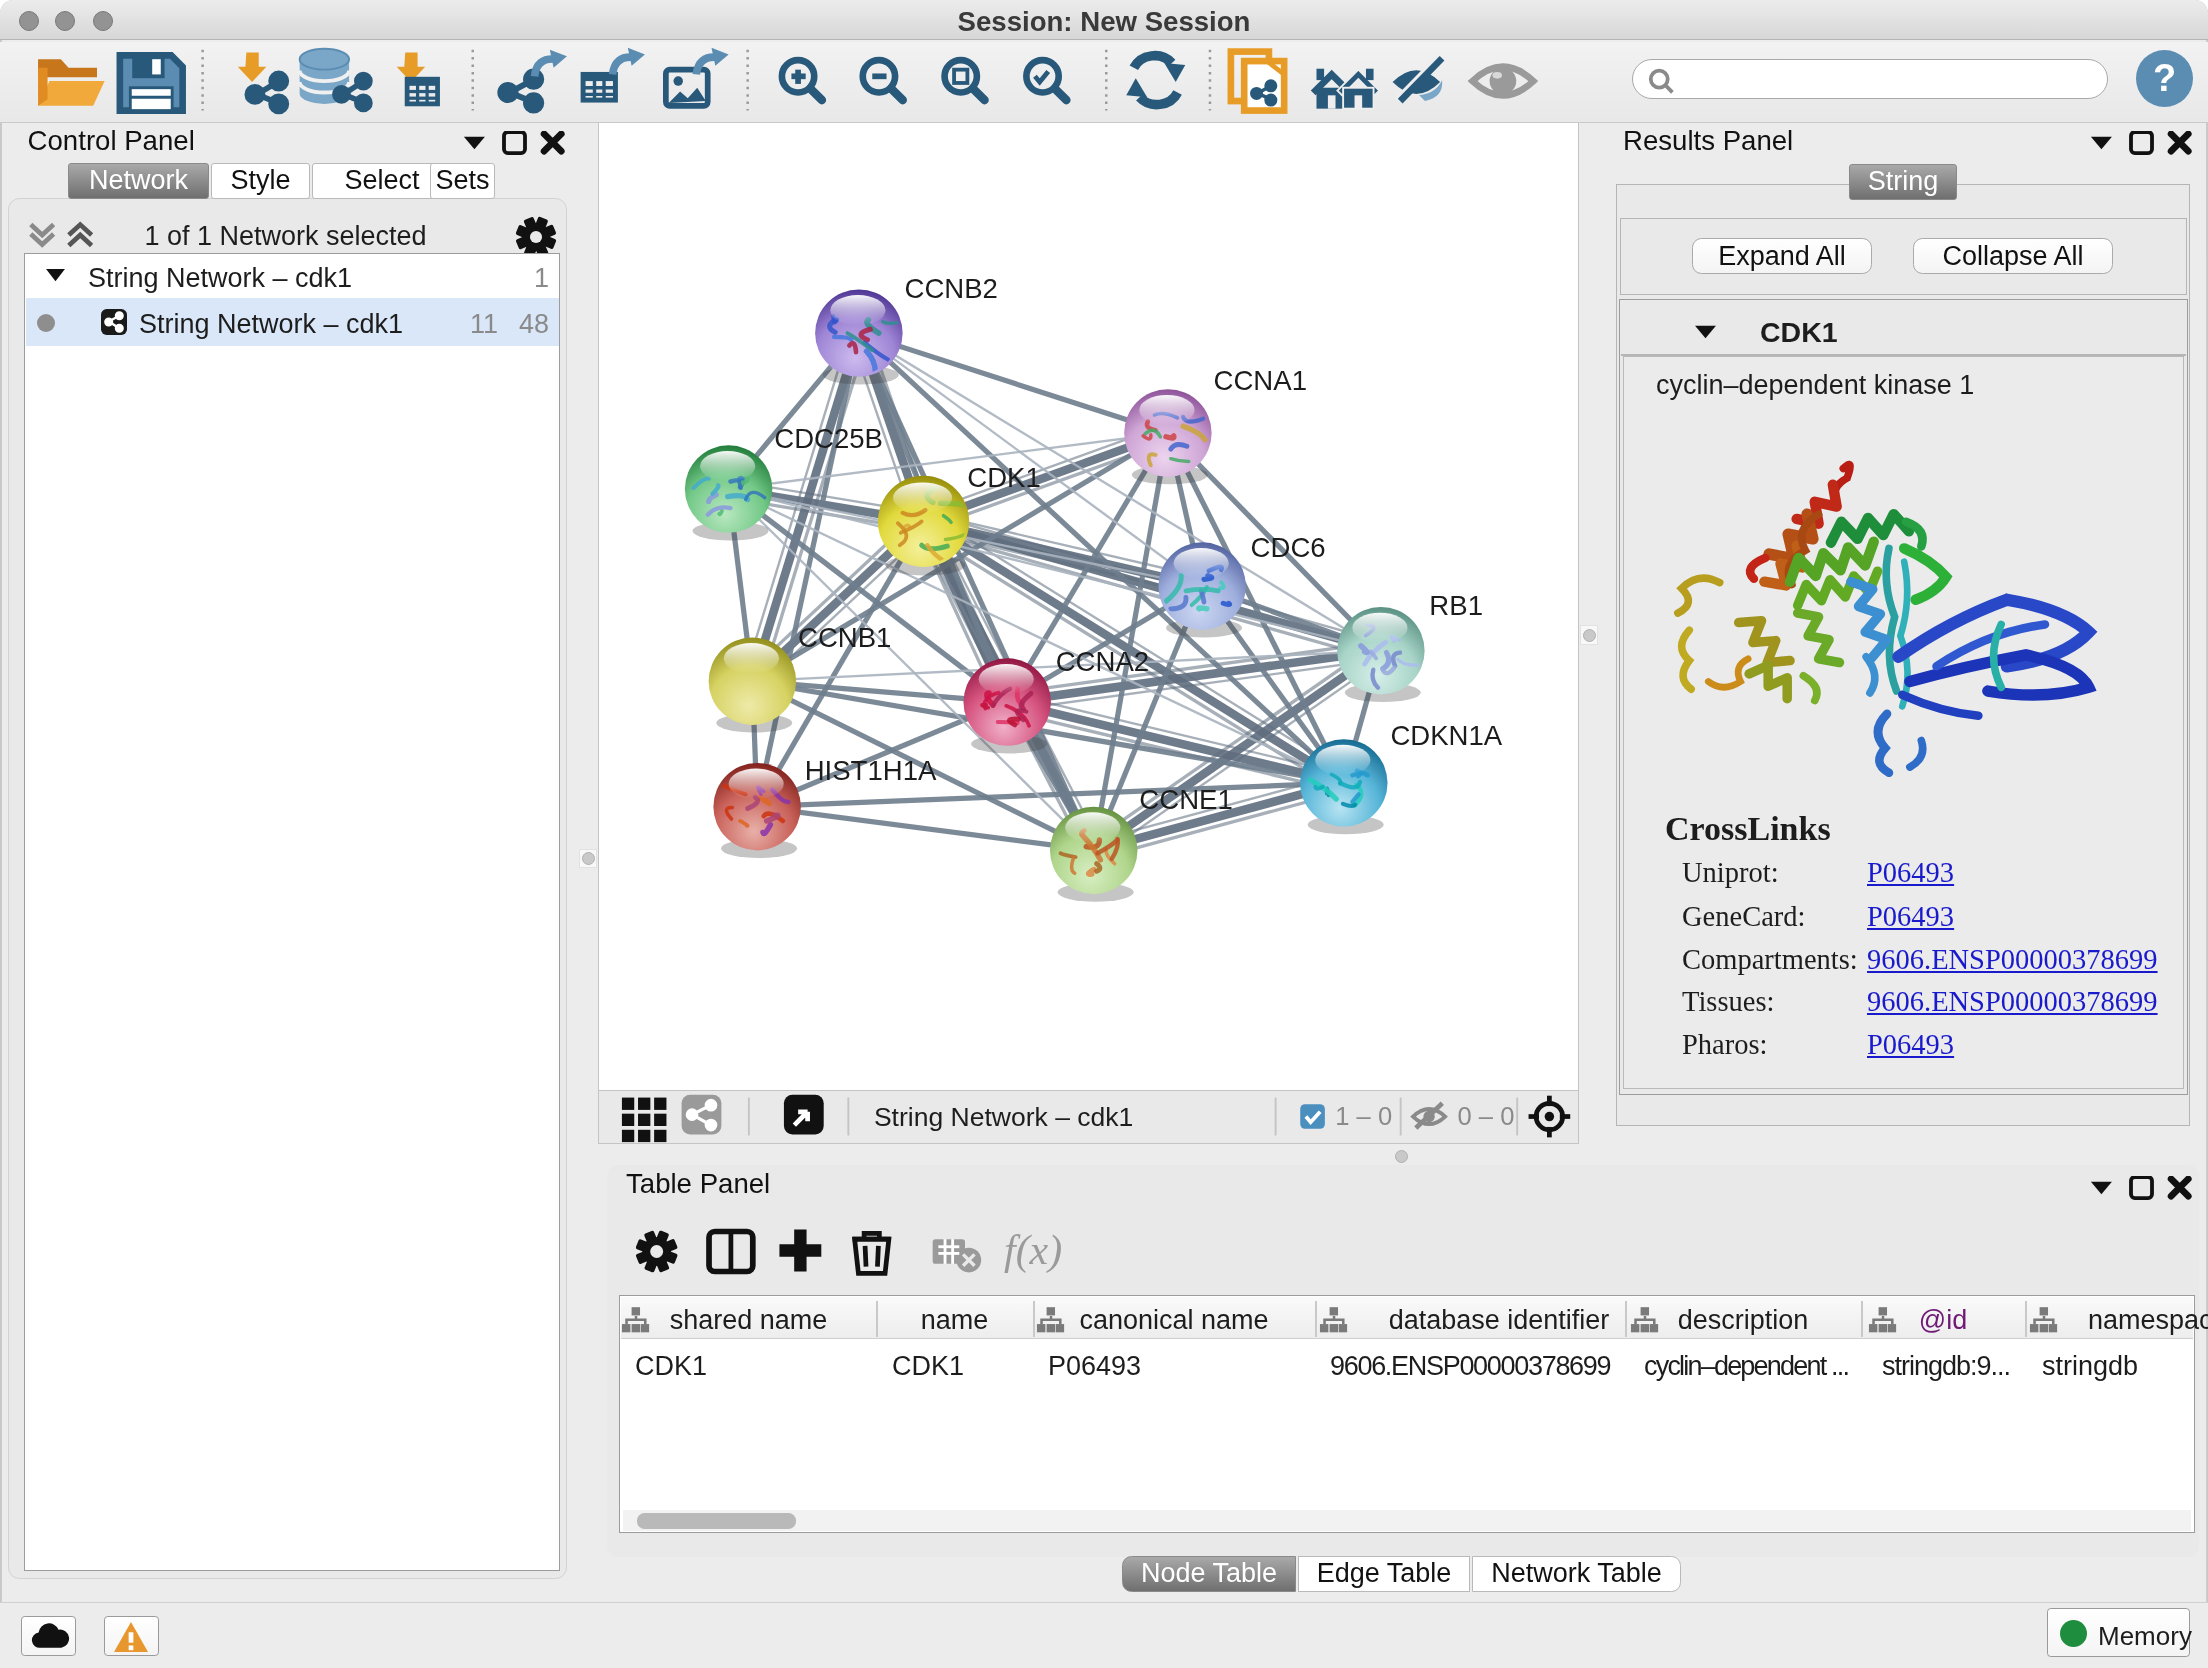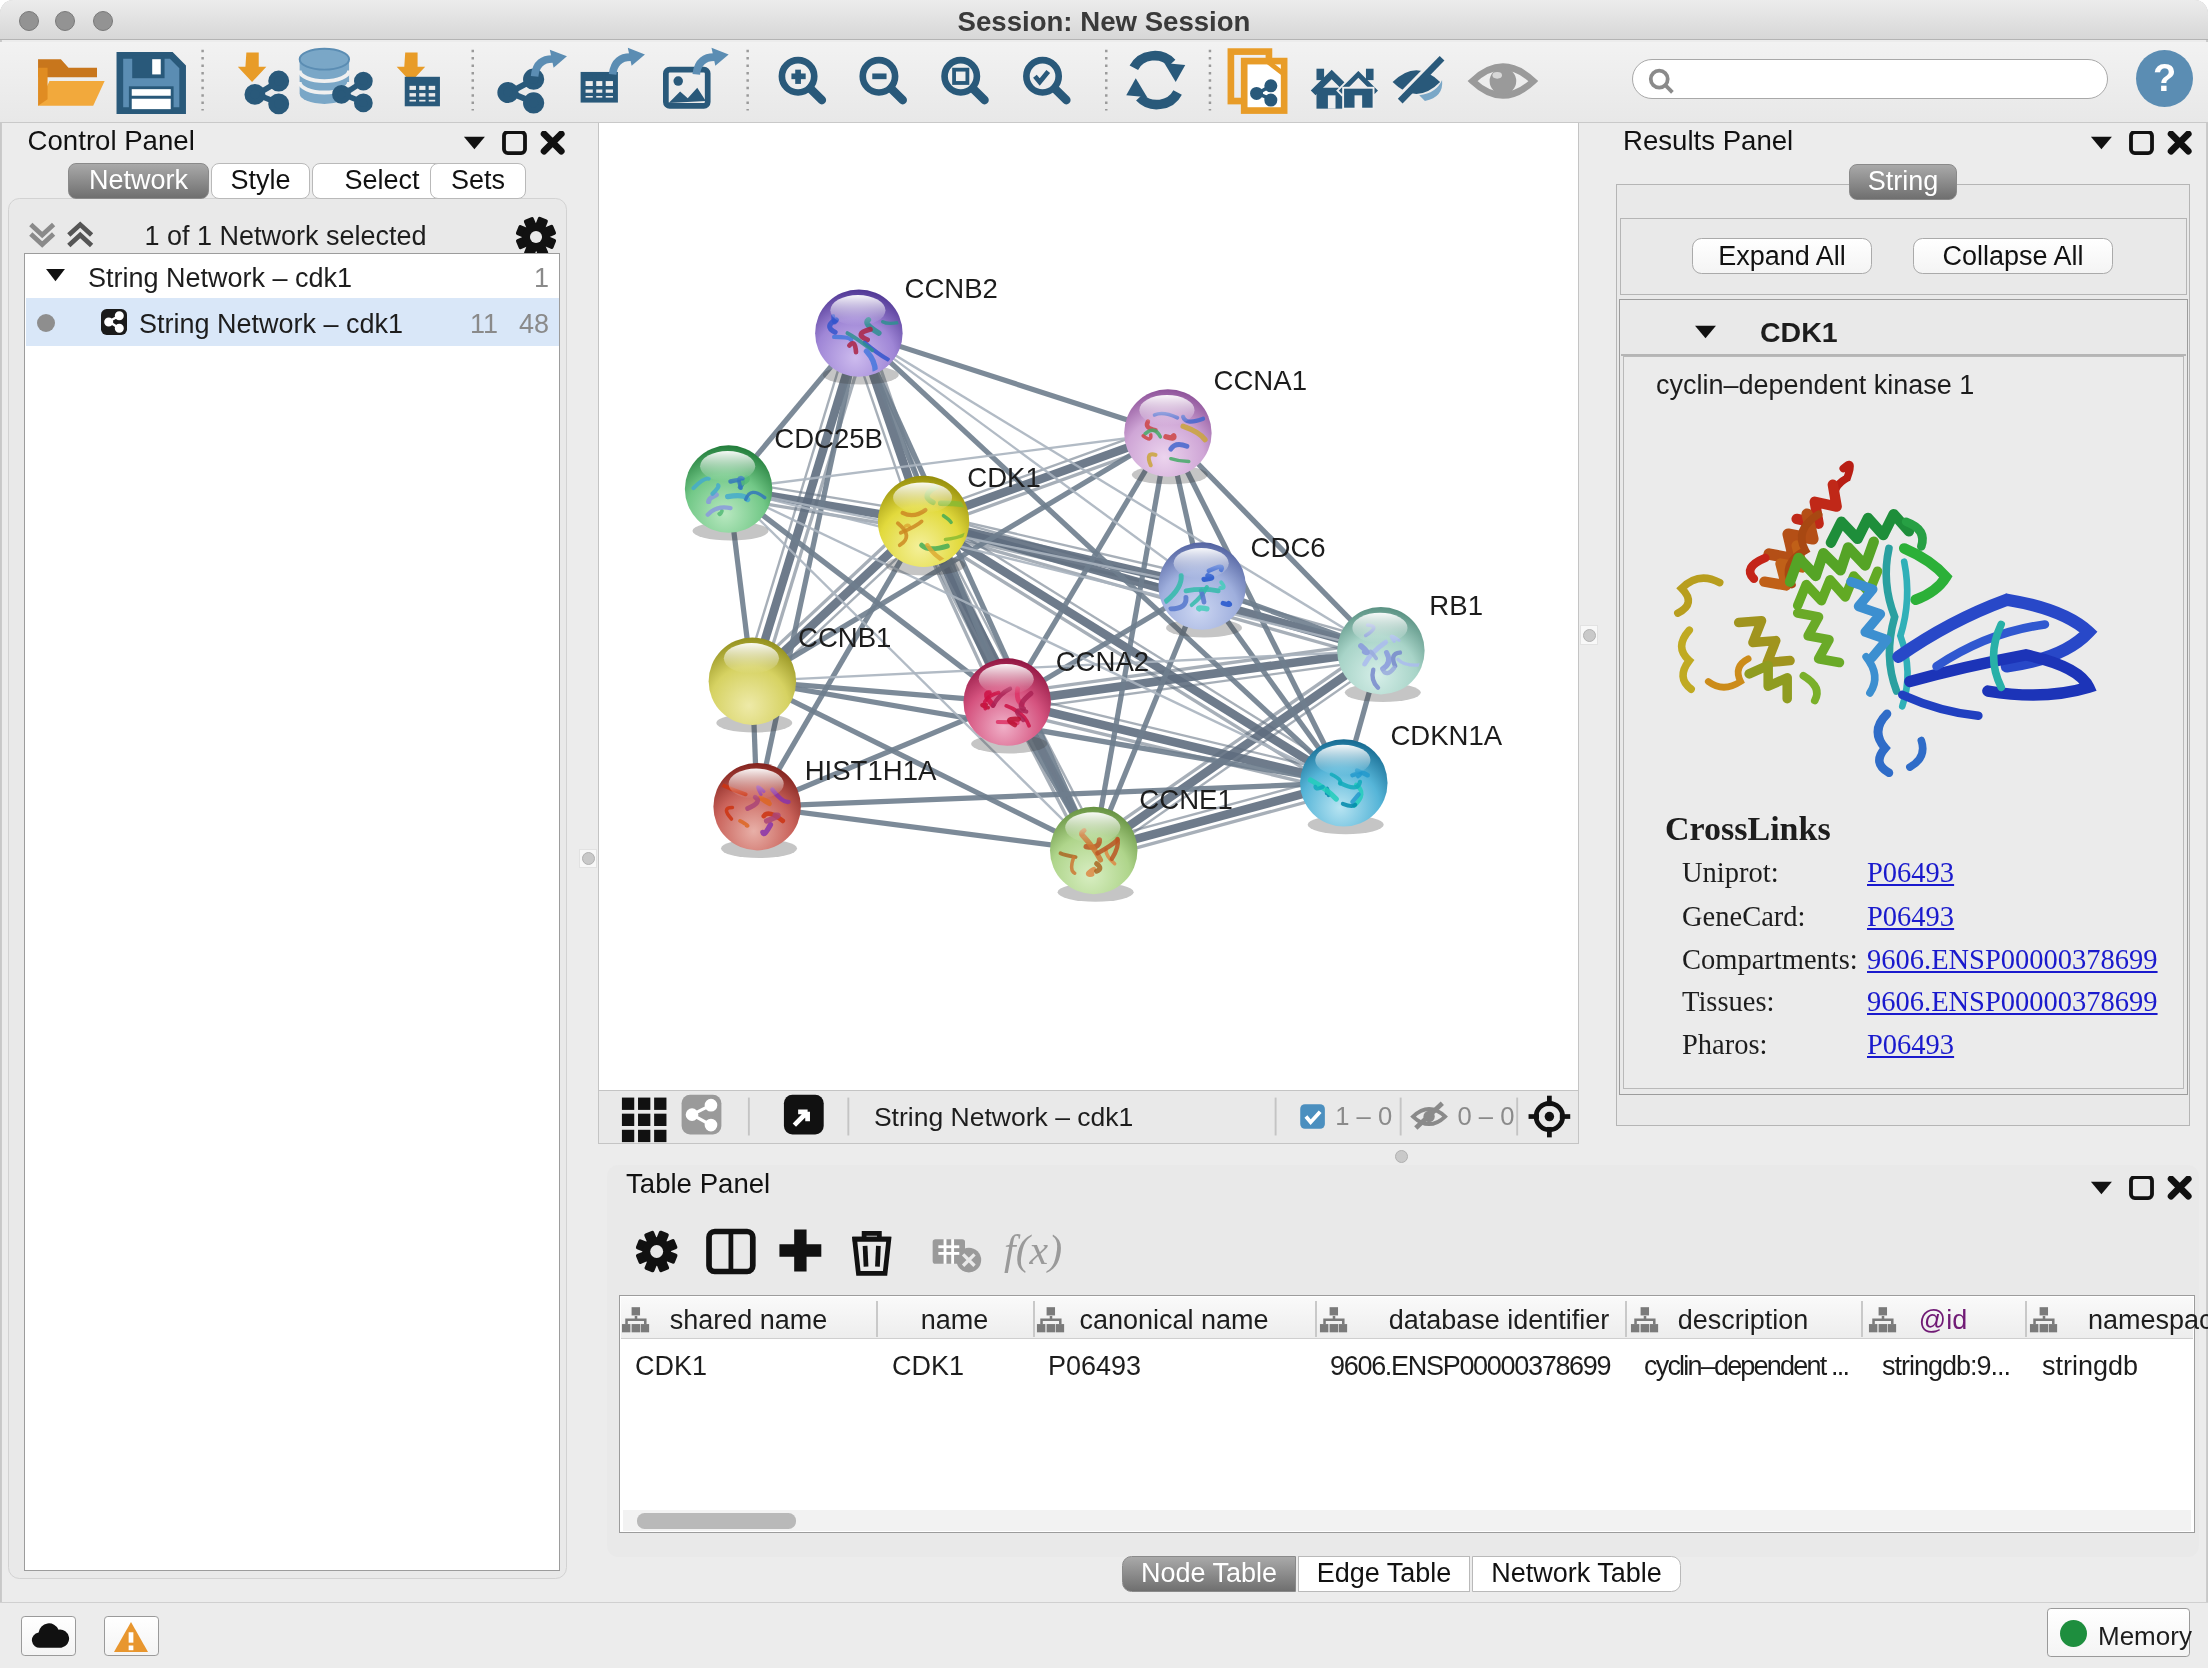--- a/index.html
+++ b/index.html
@@ -4,21 +4,21 @@
 *{margin:0;padding:0;box-sizing:border-box}
 html,body{width:2208px;height:1668px;overflow:hidden}
 body{font-family:"Liberation Sans",sans-serif;background:#ffffff;position:relative;color:#1d1d1d}
 .win{position:absolute;left:0;top:0;width:2208px;height:1668px;background:#ececec;border-radius:13.3px 13.3px 0 0;overflow:hidden;box-shadow:inset 0 0 0 1.9px #c8c8c8}
 .abs{position:absolute}
 .titlebar{left:0;top:0;width:2208px;height:40px;background:linear-gradient(#ececec,#d7d7d7);border-bottom:1.9px solid #b4b4b4}
 .tl{top:10.5px;width:20px;height:20px;border-radius:50%;background:#939393;border:1px solid #797979}
 .title{width:100%;text-align:center;top:5.7px;font-size:27.6px;font-weight:600;color:#3a3a3a}
 .toolbar{left:0;top:42px;width:2208px;height:81px;background:linear-gradient(#f2f2f2,#e8e8e8);border-bottom:1.9px solid #c9c9c9}
 .panel-title{font-size:27.6px;color:#111}
-.tab{position:absolute;height:36px;border:1.9px solid #b9b9b9;background:#fff;border-radius:8px;font-size:27px;text-align:center;color:#111;line-height:32px}
+.tab{position:absolute;height:36px;border:1.9px solid #b9b9b9;background:#fff;border-radius:3px;font-size:27px;text-align:center;color:#111;line-height:32px}
 .tab.sel{background:linear-gradient(#a9a9a9,#6f6f6f);color:#fff;border-color:#8a8a8a}
 .btn{position:absolute;border:1.9px solid #aaa;background:linear-gradient(#ffffff,#f4f4f4);border-radius:9.5px;font-size:27px;text-align:center;color:#111}
 .serif{font-family:"Liberation Serif",serif}
 a.lnk{color:#1a1acd;text-decoration:underline}
 .wbox{position:absolute;background:#fff;border:1.9px solid #9c9c9c}
 .grip{position:absolute;width:13.3px;height:13.3px;border-radius:50%;background:#c9c9c9;border:1px solid #b0b0b0}
 </style></head>
 <body>
 <div class="win">
 
@@ -168,21 +168,21 @@
 <div class="abs panel-title" style="left:27.6px;top:125px">Control Panel</div>
 <svg class="abs" style="left:462px;top:131px" width="105" height="25" viewBox="0 0 110 26">
 <path d="M2 6 l11 13 11 -13 z" fill="#111"></path>
 <rect x="44" y="1" width="22" height="22" rx="4" fill="none" stroke="#111" stroke-width="4"></rect>
 <path d="M86 3 l18 18 M104 3 l-18 18" stroke="#111" stroke-width="7" stroke-linecap="round"></path>
 </svg>
 <div class="abs" style="left:7.6px;top:198px;width:559px;height:1381px;background:#e9e9e9;border:1px solid #d2d2d2;border-radius:11.4px"></div>
 <div class="abs tab sel" style="left:68px;top:163px;width:141px">Network</div>
 <div class="abs tab" style="left:211px;top:163px;width:99px">Style</div>
 <div class="abs tab" style="left:312px;top:163px;width:140px">Select</div>
-<div class="abs tab" style="left:430px;top:163px;width:96px">Sets</div>
+<div class="abs tab" style="left:430px;top:163px;width:65px">Sets</div>
 
 <svg class="abs" style="left:27px;top:217px" width="76" height="38" viewBox="0 0 80 40">
 <g fill="none" stroke="#8a8a8a" stroke-width="5">
         <path d="M4 8 l12 11 12 -11"></path>
         <path d="M4 18 l12 11 12 -11"></path>
       </g>
 <g fill="none" stroke="#555" stroke-width="5">
         <path d="M44 19 l12 -11 12 11"></path>
         <path d="M44 30 l12 -11 12 11"></path>
       </g>

